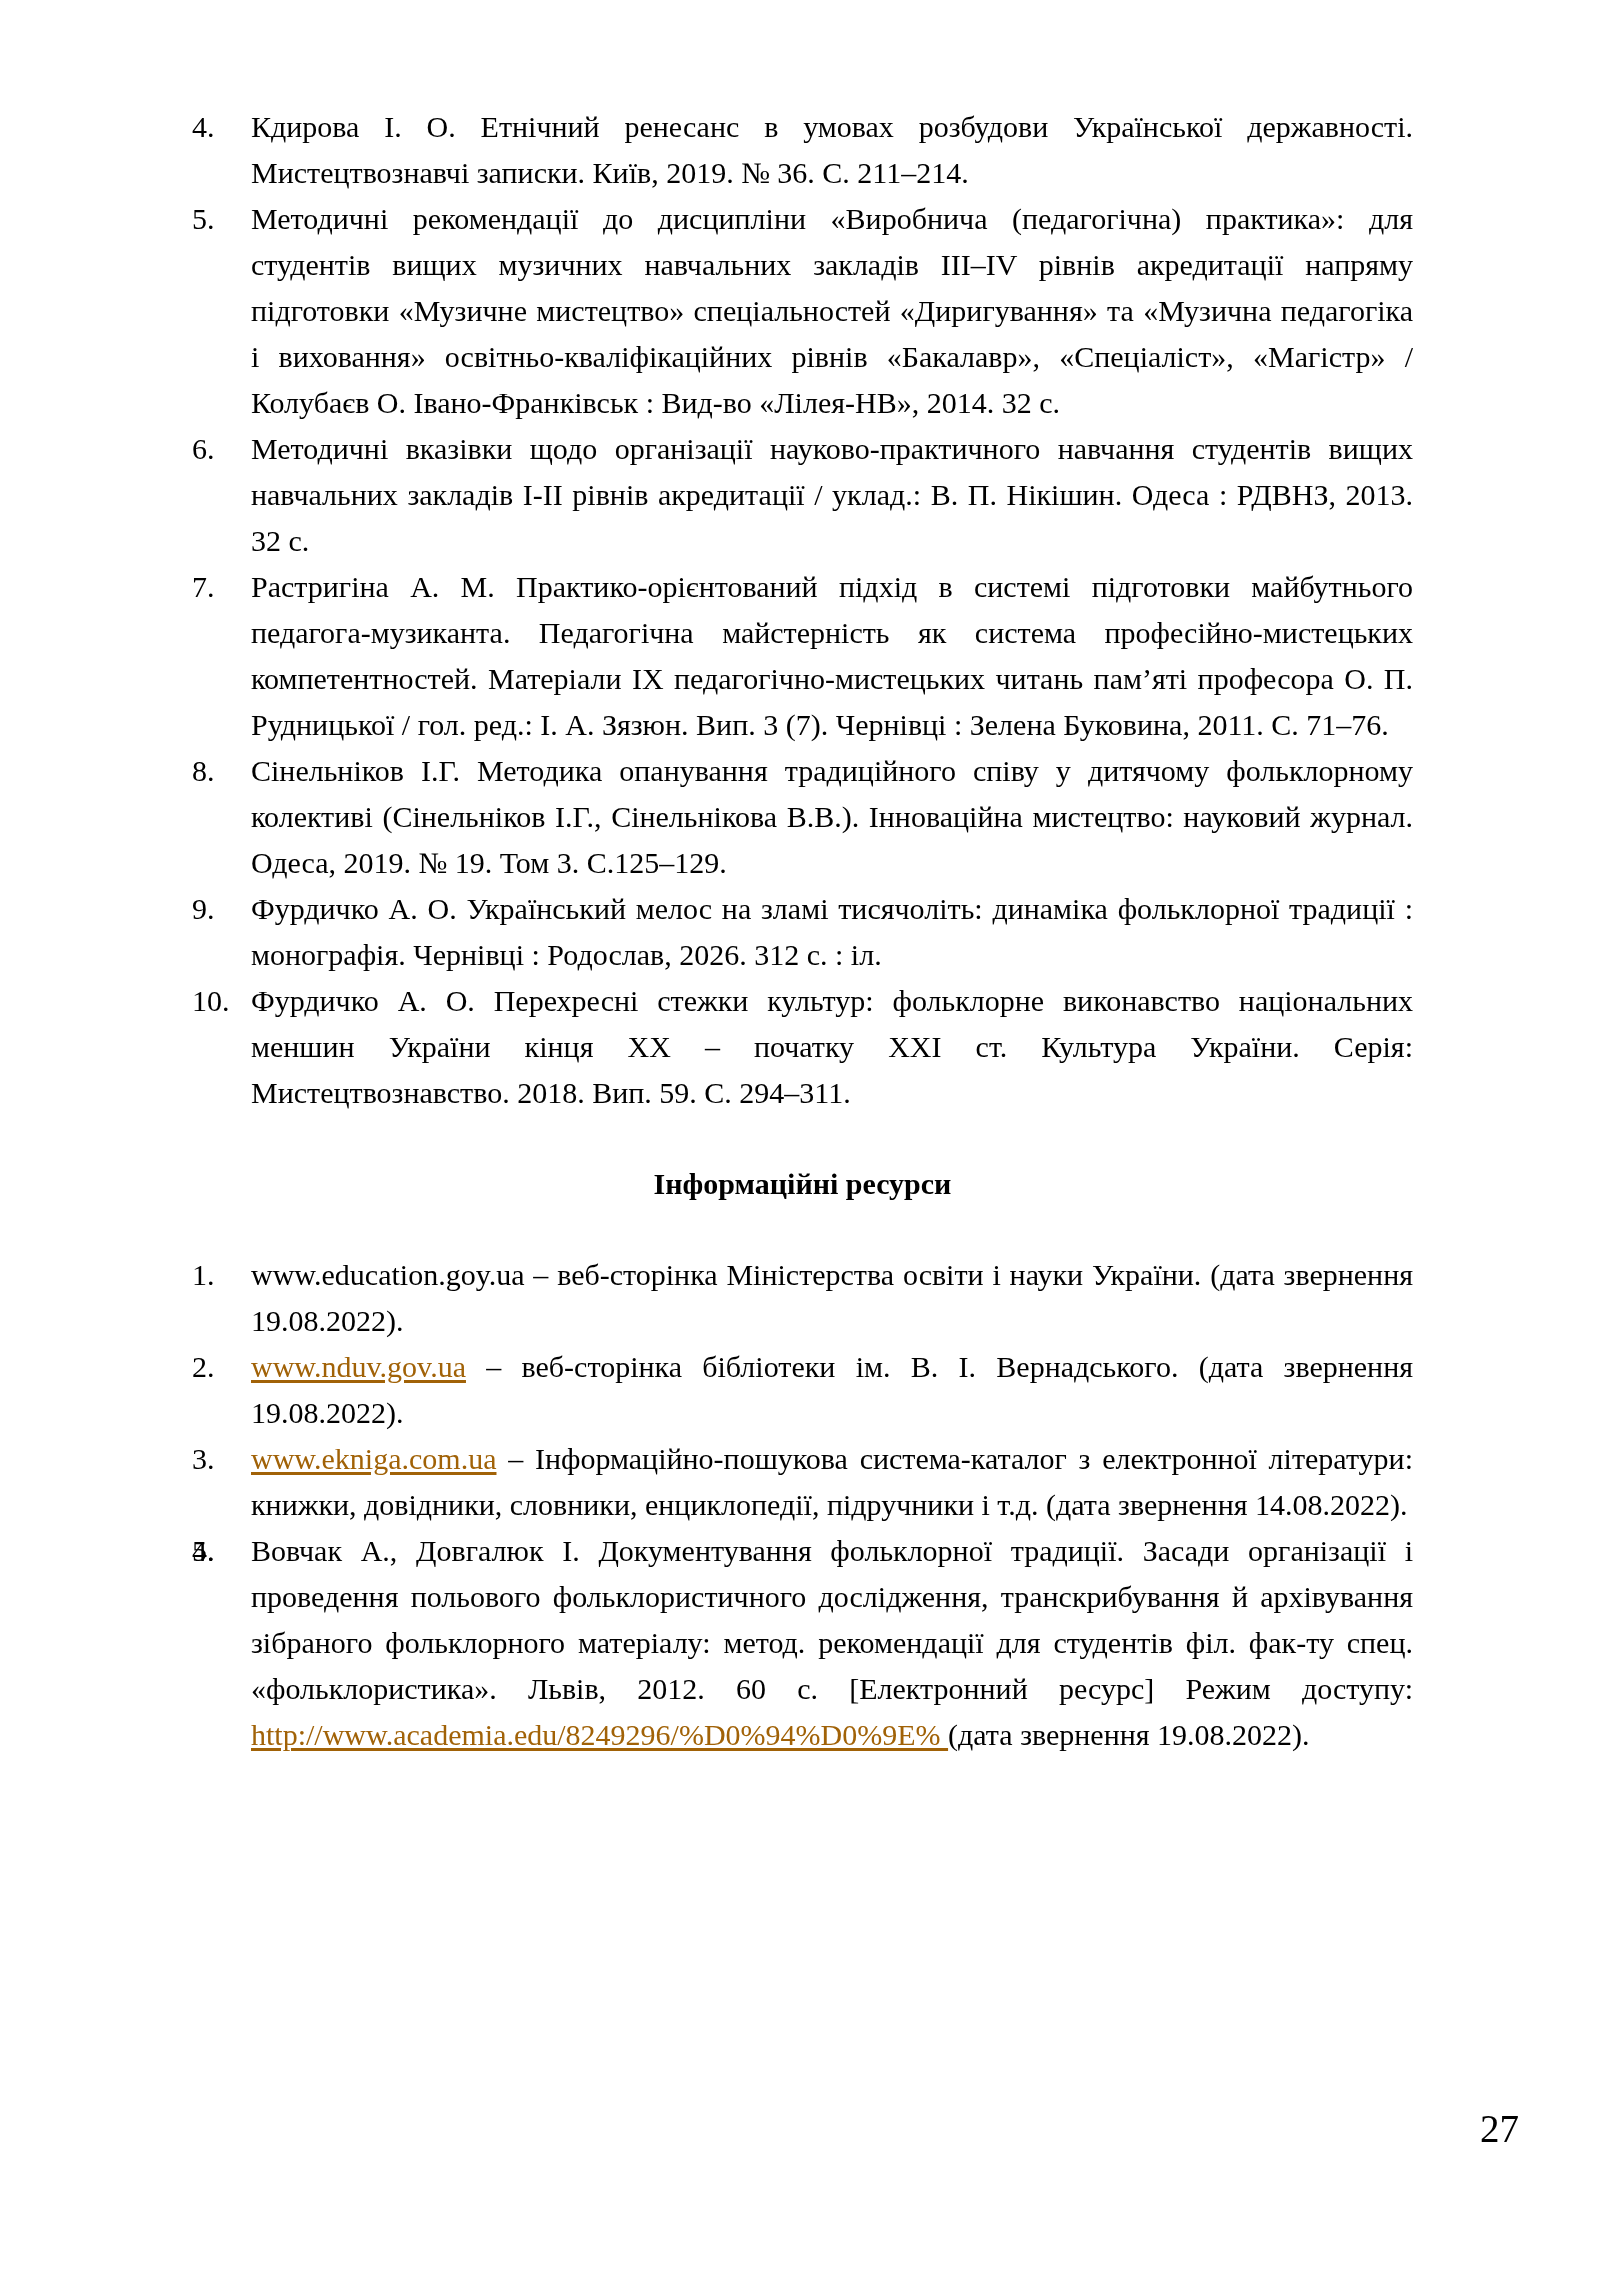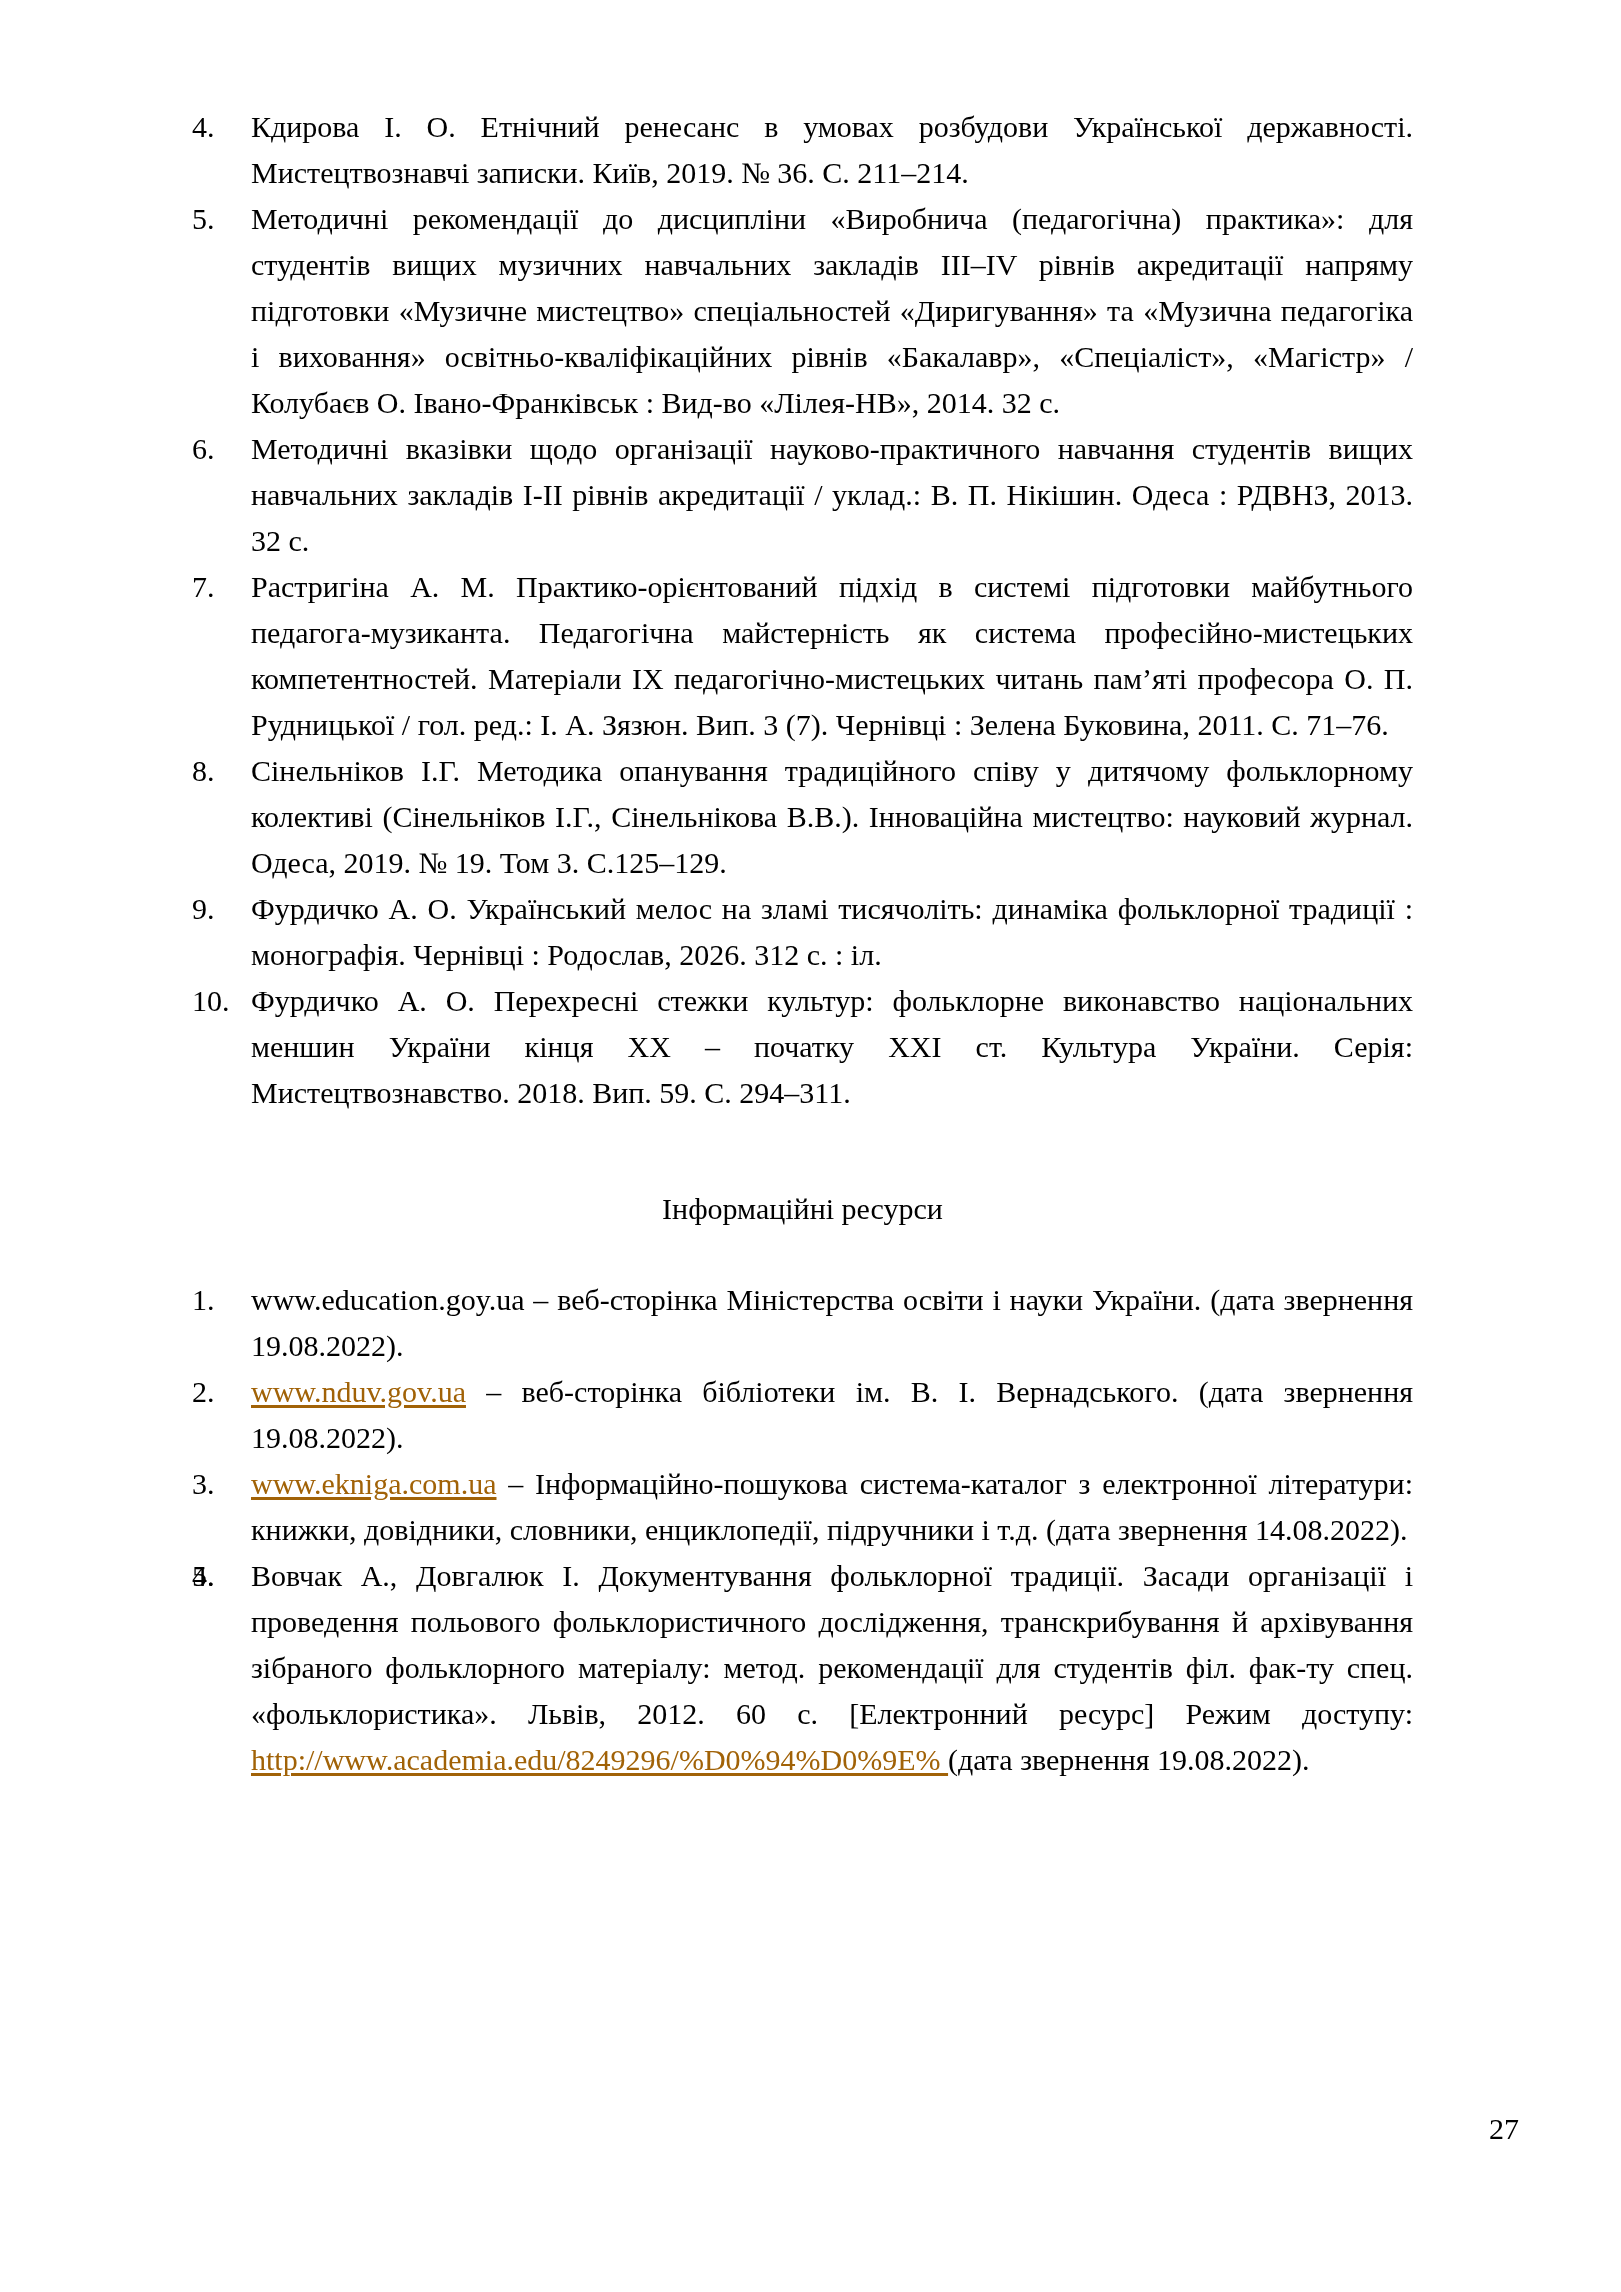--- a/index.html
+++ b/index.html
@@ -50,24 +50,24 @@
     font-size: 30px;
     line-height: 46px;
   }
   ol.ref-list > li .body {
     display: block;
   }
   .it { }
   
   .section-heading {
     text-align: center;
-    font-weight: normal;
+    font-weight: bold;
     font-size: 30px;
     line-height: 46px;
-    margin: 70px 0 45px 0;
+    margin: 45px 0 45px 0;
   }
   
   ol.res-list {
     list-style: none;
     margin: 0;
     padding: 0;
   }
   ol.res-list > li {
     position: relative;
     padding-left: 59px;
@@ -89,21 +89,21 @@
   a.link {
     color: #a16207;
     text-decoration: underline;
     text-underline-offset: 2.9px;
   }
   
   .page-number {
     position: absolute;
     right: 102px;
     top: 2111px;
-    font-size: 30px;
+    font-size: 39px;
     line-height: 35px;
   }
 </style>
 </head>
 <body>
 
 <div class="page">
   <div class="content">
 
     <ol class="ref-list" id="ref-list">

